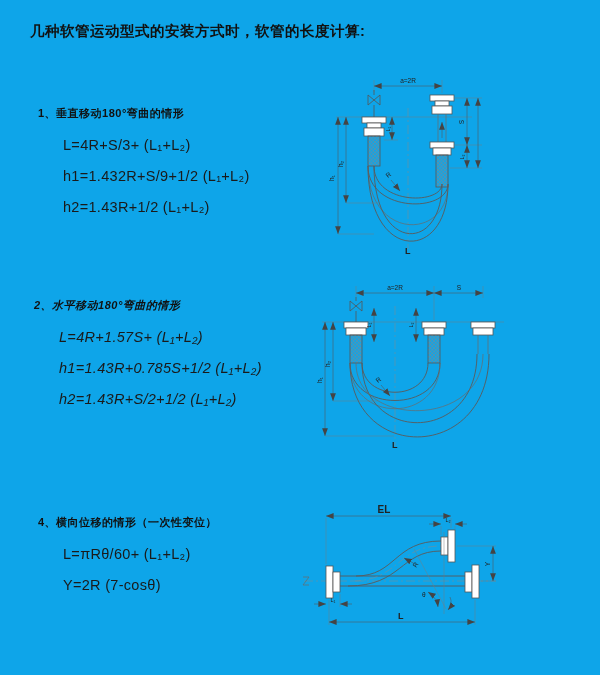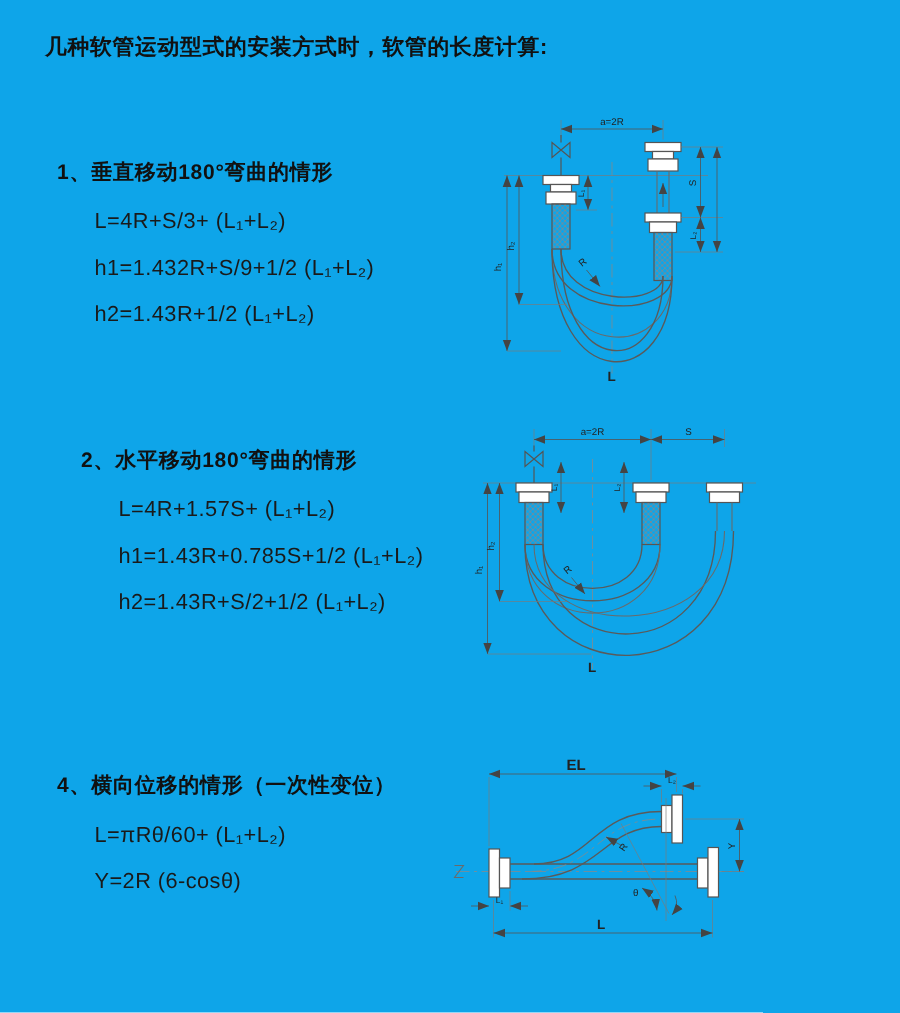--- a/index.html
+++ b/index.html
@@ -6,21 +6,21 @@
   .page{
     position:relative;width:600px;height:675px;background:#0ea5e9;
     font-family:"Liberation Sans","DejaVu Sans",sans-serif;color:#111;
     overflow:hidden;
   }
   .doc-title{
     position:absolute;left:30px;top:22px;font-size:14.5px;font-weight:bold;
     letter-spacing:0.5px;white-space:nowrap;
   }
   .sec{position:absolute;}
-  .sec-heading{font-size:14px;font-weight:bold;letter-spacing:0.5px;white-space:nowrap;}
+  .sec-heading{font-size:11px;font-weight:bold;letter-spacing:0.5px;white-space:nowrap;}
   .formulas{margin-top:9px;padding-left:25px;}
   .formula{font-size:14.5px;font-weight:normal;letter-spacing:0.3px;line-height:31px;white-space:nowrap;color:#1a1a1a;}
   .diag{position:absolute;}
   svg .pp{fill:none;stroke:#5a5a5a;stroke-width:0.9;}
   svg .pp2{fill:none;stroke:#6a6a6a;stroke-width:0.7;}
   svg .dim{stroke:#555;stroke-width:0.55;fill:none;}
   svg .ext{stroke:#7a7a7a;stroke-width:0.45;fill:none;}
   svg .cl{stroke:#8a8a8a;stroke-width:0.5;stroke-dasharray:9 3 2 3;fill:none;}
   svg .fit{fill:#ffffff;stroke:#555;stroke-width:0.8;}
   svg .valve{fill:none;stroke:#555;stroke-width:0.8;}
@@ -131,21 +131,21 @@
       <line class="dim" x1="166" y1="26" x2="166" y2="96" marker-start="url(#a1)" marker-end="url(#a1)"></line>
     </g>
     <g>
       <line class="dim" x1="155" y1="73" x2="155" y2="96" marker-start="url(#a1)" marker-end="url(#a1)"></line>
       <text class="dls" x="152" y="85" transform="rotate(-90 152 85)" text-anchor="middle">L₂</text>
     </g>
 
     <text class="big" x="93" y="182">L</text>
   </svg>
 
-  <div class="sec" style="left:54px;top:298px;">
+  <div class="sec" style="left:34px;top:298px;font-style:italic;">
     <div class="sec-heading">2、水平移动180°弯曲的情形</div>
     <div class="formulas">
       <div class="formula">L=4R+1.57S+ (L₁+L₂)</div>
       <div class="formula">h1=1.43R+0.785S+1/2 (L₁+L₂)</div>
       <div class="formula">h2=1.43R+S/2+1/2 (L₁+L₂)</div>
     </div>
   </div>
 
   <svg class="diag" style="left:308px;top:278px;" width="292" height="174" viewBox="0 0 292 174">
     <defs>
@@ -230,21 +230,21 @@
       <text class="dl" x="21.5" y="86" transform="rotate(-90 21.5 86)" text-anchor="middle">h₂</text>
     </g>
 
     <text class="big" x="84" y="170">L</text>
   </svg>
 
   <div class="sec" style="left:38px;top:515px;">
     <div class="sec-heading">4、横向位移的情形（一次性变位）</div>
     <div class="formulas">
       <div class="formula">L=πRθ/60+ (L₁+L₂)</div>
-      <div class="formula">Y=2R (6-cosθ)</div>
+      <div class="formula">Y=2R (7-cosθ)</div>
     </div>
   </div>
 
   <svg class="diag" style="left:296px;top:502px;" width="304" height="148" viewBox="0 0 304 148">
     <defs>
       <marker id="a3" viewBox="0 0 10 10" refX="8.5" refY="5" markerWidth="9" markerHeight="9" orient="auto-start-reverse" markerUnits="userSpaceOnUse">
         <path d="M0,1.8 L8.5,5 L0,8.2 Z" fill="#444"></path>
       </marker>
     </defs>
 

